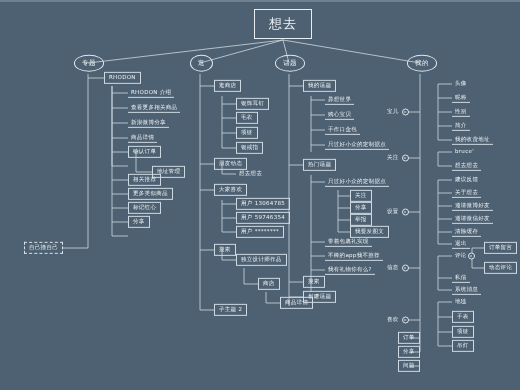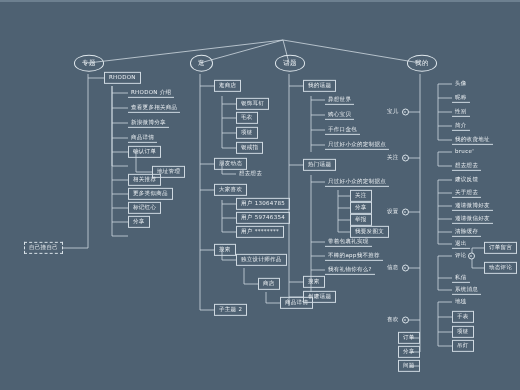--- a/index.html
+++ b/index.html
@@ -197,20 +197,21 @@
       <path d="M472 268 L 484 268"></path>
 
       <path d="M438 302 L 438 346"></path>
       <path d="M438 302 L 452 302"></path>
       <path d="M438 317 L 452 317"></path>
       <path d="M438 332 L 452 332"></path>
       <path d="M438 346 L 452 346"></path>
     </g>
   </svg>
 
+  <div class="node n-root" style="left:254px;top:24px;">想去</div>
 
   <div class="node n-l1" style="left:74px;top:63px;">专题</div>
   <div class="node n-l1" style="left:190px;top:63px;">逛</div>
   <div class="node n-l1" style="left:275px;top:63px;text-align:right;">话题</div>
   <div class="node n-l1" style="left:407px;top:63px;">我的</div>
 
   <div class="node n-box" style="left:104px;top:78px;">RHODON</div>
   <div class="node n-line" style="left:128px;top:93px;">RHODON 介绍</div>
   <div class="node n-line" style="left:128px;top:108px;">查看更多相关商品</div>
   <div class="node n-line" style="left:128px;top:123px;">新浪微博分享</div>

